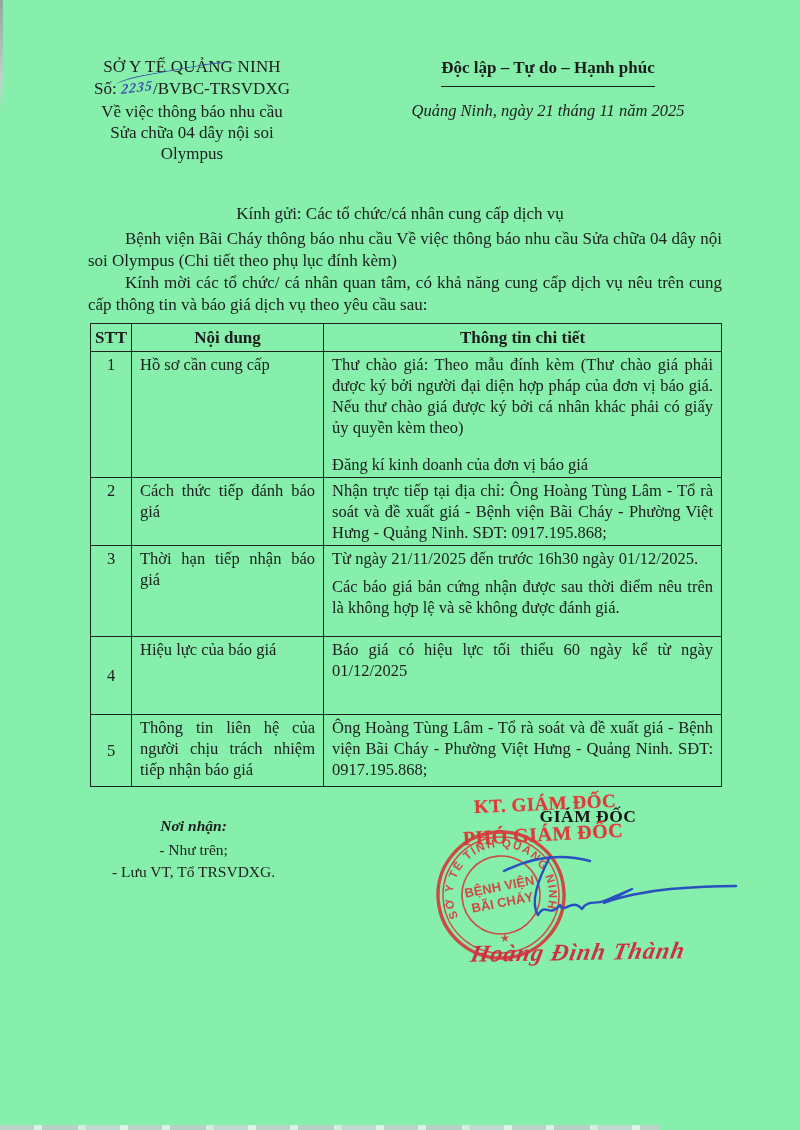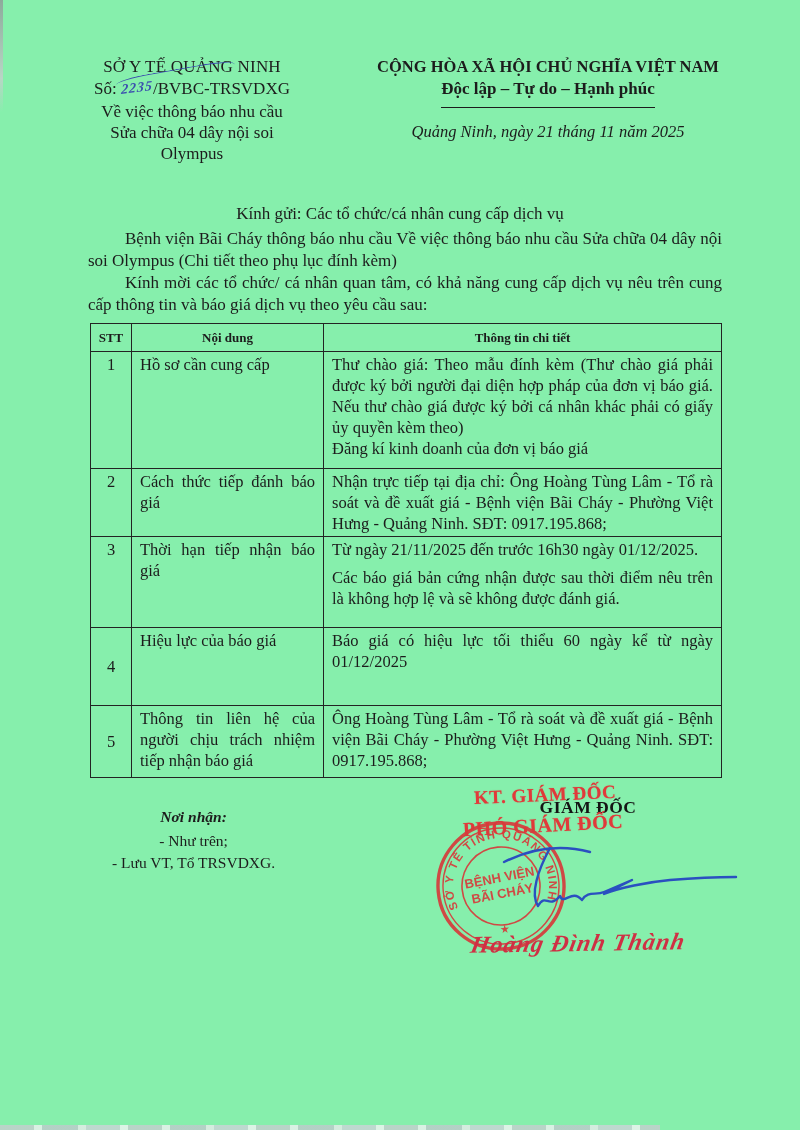--- a/index.html
+++ b/index.html
@@ -37,33 +37,33 @@
     border-bottom:1.6px solid #1c1c1c;padding-bottom:7px;}
   .dateline{font-style:italic;font-size:16.5px;margin-top:14px;}
   
   .salutation{text-align:center;font-size:17px;margin-top:40px;}
   .paragraphs{margin:4px 78px 0 88px;font-size:17px;line-height:22px;text-align:justify;}
   .paragraphs p{margin:0;text-indent:37px;}
   
   table.spec{border-collapse:collapse;margin:7px 0 0 90px;width:631px;table-layout:fixed;
     font-size:16.5px;line-height:21px;}
   table.spec th,table.spec td{border:1.7px solid #232323;padding:2px 8px;vertical-align:top;}
-  table.spec th{font-weight:bold;text-align:center;font-size:13px;padding:3px 2px;}
+  table.spec th{font-weight:bold;text-align:center;font-size:17px;padding:3px 2px;}
   col.c-stt{width:41px;}
   col.c-topic{width:192px;}
   col.c-detail{width:398px;}
   td.stt{text-align:center;padding-left:2px;padding-right:2px;}
   td.stt.mid{vertical-align:middle;}
   td.topic{text-align:justify;padding-top:4px;}
   td.detail{text-align:justify;padding-top:3px;}
   td.detail p{margin:0;}
   td.detail p + p{margin-top:7px;}
   tr.r1{height:117px;} tr.r2{height:64px;} tr.r3{height:91px;}
   tr.r4{height:78px;} tr.r5{height:72px;}
-  tr.r1 td.detail p + p{margin-top:0;}
+  tr.r1 td.detail p + p{margin-top:16px;}
   
   .closing{margin:17px 78px 0 88px;font-size:17px;position:relative;}
   .closing .txt{text-indent:37px;margin:0;}
   .paraph-svg{position:absolute;left:325px;top:-16px;}
   
   .footer{position:relative;height:270px;margin-top:6px;}
   .recipients{position:absolute;left:112px;top:22px;font-size:15.5px;line-height:22px;}
   .recipients .label{font-weight:bold;font-style:italic;margin:0 0 2px 0;}
   .recipients p{margin:0;text-align:center;}
   .stamped-title-1{position:absolute;left:440px;top:0px;width:210px;text-align:center;
@@ -91,21 +91,20 @@
 
   <div class="header">
     <div class="header-left">
       <div class="dept">SỞ Y TẾ QUẢNG NINH</div>
       <div class="doc-number"><span>Số:</span> <span class="hand-num">2235</span><span>/BVBC-TRSVDXG</span></div>
       <div class="subject">Về việc thông báo nhu cầu</div>
       <div class="subject">Sửa chữa 04 dây nội soi</div>
       <div class="subject">Olympus</div>
     </div>
     <div class="header-right">
-      <div class="nat-title">CỘNG HÒA XÃ HỘI CHỦ NGHĨA VIỆT NAM</div>
       <div><span class="motto">Độc lập – Tự do – Hạnh phúc</span></div>
       <div class="dateline">Quảng Ninh, ngày  21  tháng 11  năm 2025</div>
     </div>
   </div>
 
   <div class="salutation">Kính gửi: Các tổ chức/cá nhân cung cấp dịch vụ</div>
 
   <div class="paragraphs">
     <p>Bệnh viện Bãi Cháy thông báo nhu cầu Về việc thông báo nhu cầu Sửa chữa 04 dây nội soi Olympus (Chi tiết theo phụ lục đính kèm)</p>
     <p>Kính mời các tổ chức/ cá nhân quan tâm, có khả năng cung cấp dịch vụ nêu trên cung cấp thông tin và báo giá dịch vụ theo yêu cầu sau:</p>

